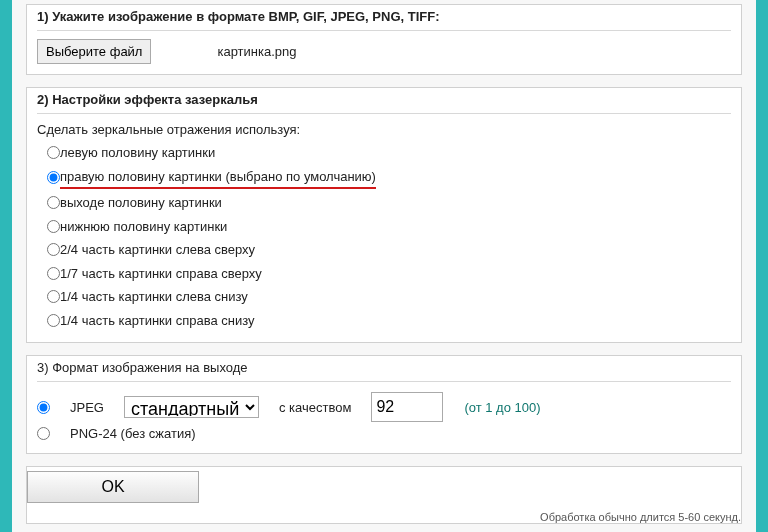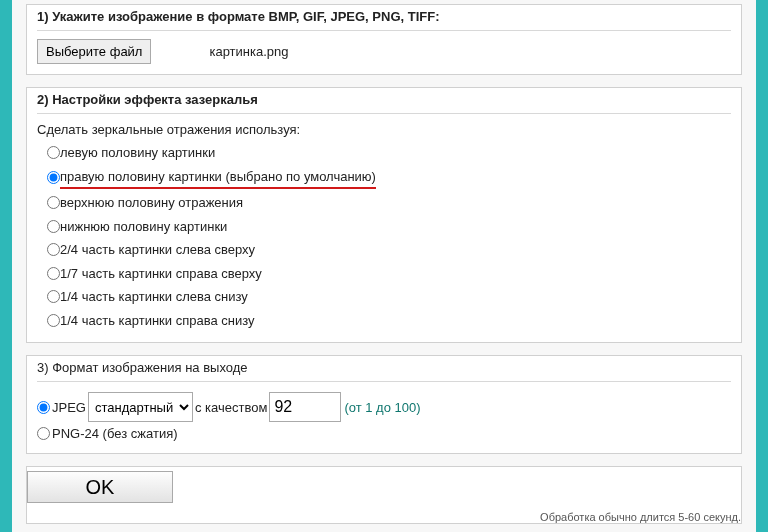--- a/index.html
+++ b/index.html
@@ -32,21 +32,21 @@
     padding-bottom: 6px;
     margin-bottom: 8px;
     border-bottom: 1px solid #d8d8d8;
   }
   .section-title.nobold {
     font-weight: normal;
   }
   .filebtn-row {
     display: flex;
     align-items: center;
-    gap: 14px;
+    gap: 22px;
   }
   .filebtn {
     background: #efefef;
     border: 1px solid #aaa;
     padding: 4px 8px;
     font-size: 13px;
     cursor: pointer;
   }
   .filename {
     font-size: 13px;
@@ -70,49 +70,49 @@
     height: 13px;
     cursor: pointer;
   }
   .highlighted {
     border-bottom: 2px solid #d11919;
     padding-bottom: 1px;
   }
   .fmt-row {
     display: flex;
     align-items: center;
-    gap: 2px;
+    gap: 20px;
     padding: 2px 0;
   }
   select {
-    font-size: 13px;
+    font-size: 18px;
     padding: 1px 2px;
     border: 1px solid #aaa;
     background: #fff;
     cursor: pointer;
-    height: 30px;
+    height: 22px;
   }
   .qinput {
     width: 72px;
     font-size: 16px;
     padding: 2px 4px;
     border: 1px solid #aaa;
     height: 30px;
   }
   .hint {
     color: #0f766e;
     margin-left: 1px;
   }
   .submit-area {
     padding: 4px 0 0 0;
   }
   .okbtn {
-    width: 146px;
+    width: 172px;
     height: 32px;
-    font-size: 20px;
+    font-size: 16px;
     background: linear-gradient(#fdfdfd, #e3e3e3);
     border: 1px solid #a9a9a9;
     cursor: pointer;
     display: block;
   }
   .footnote {
     font-size: 11px;
     color: #555;
     margin-top: 8px;
     text-align: right;
@@ -141,21 +141,21 @@
         <span>левую половину картинки</span>
       </label>
 
       <label class="radio-row">
         <input type="radio" name="mirror" checked="" style="">
         <span class="highlighted">правую половину картинки (выбрано по умолчанию)</span>
       </label>
 
       <label class="radio-row">
         <input type="radio" name="mirror" style="">
-        <span>верхнюю половину отражения</span>
+        <span>выходе половину картинки</span>
       </label>
 
       <label class="radio-row">
         <input type="radio" name="mirror" style="">
         <span>нижнюю половину картинки</span>
       </label>
 
       <label class="radio-row">
         <input type="radio" name="mirror" style="">
         <span>2/4 часть картинки слева сверху</span>

